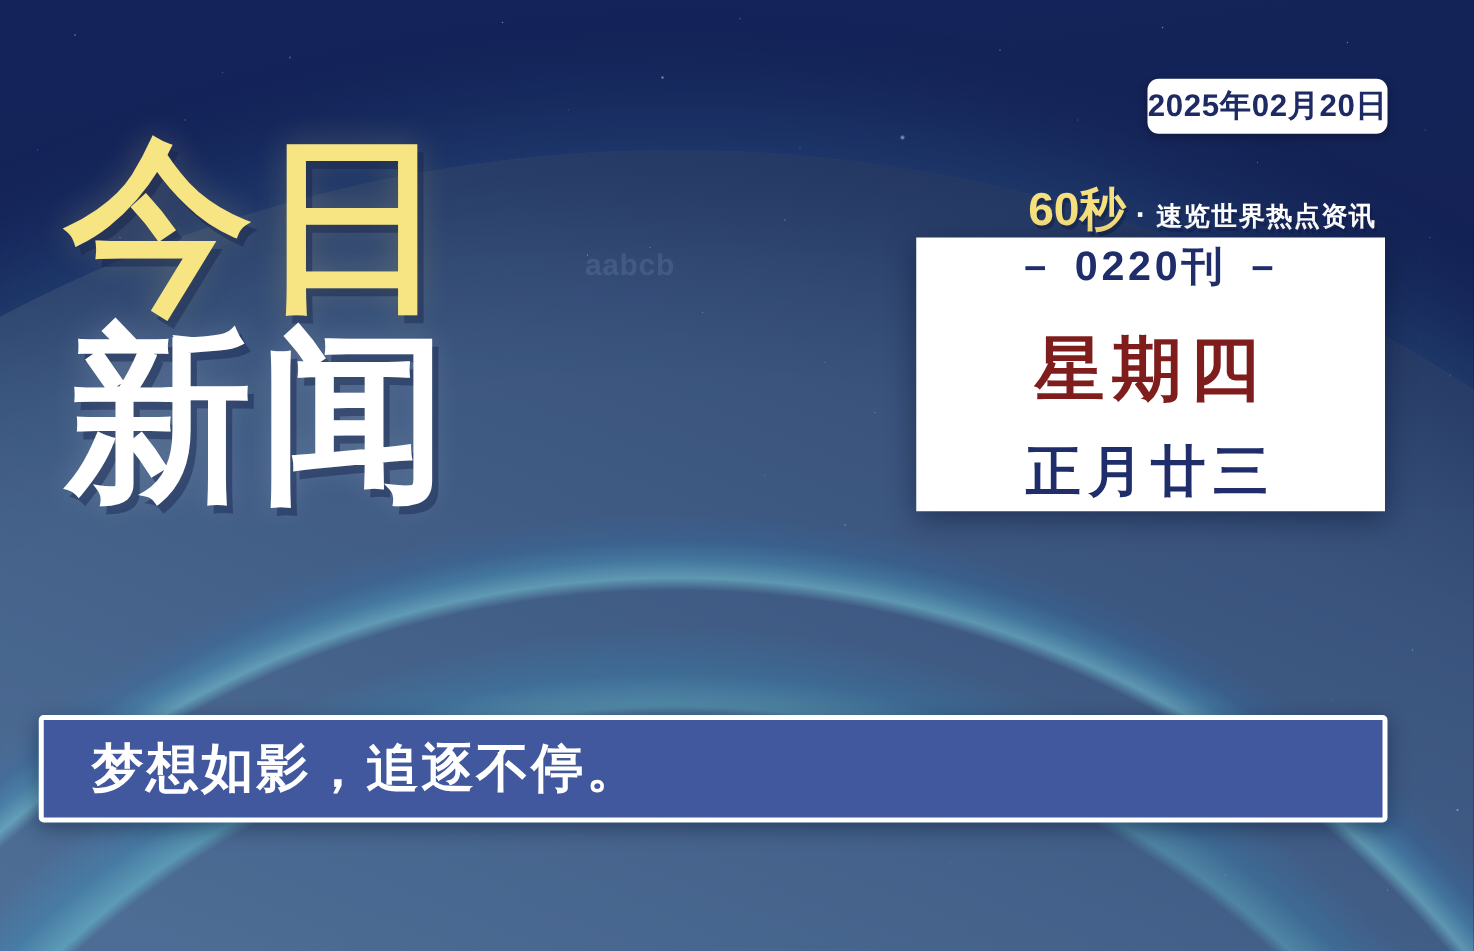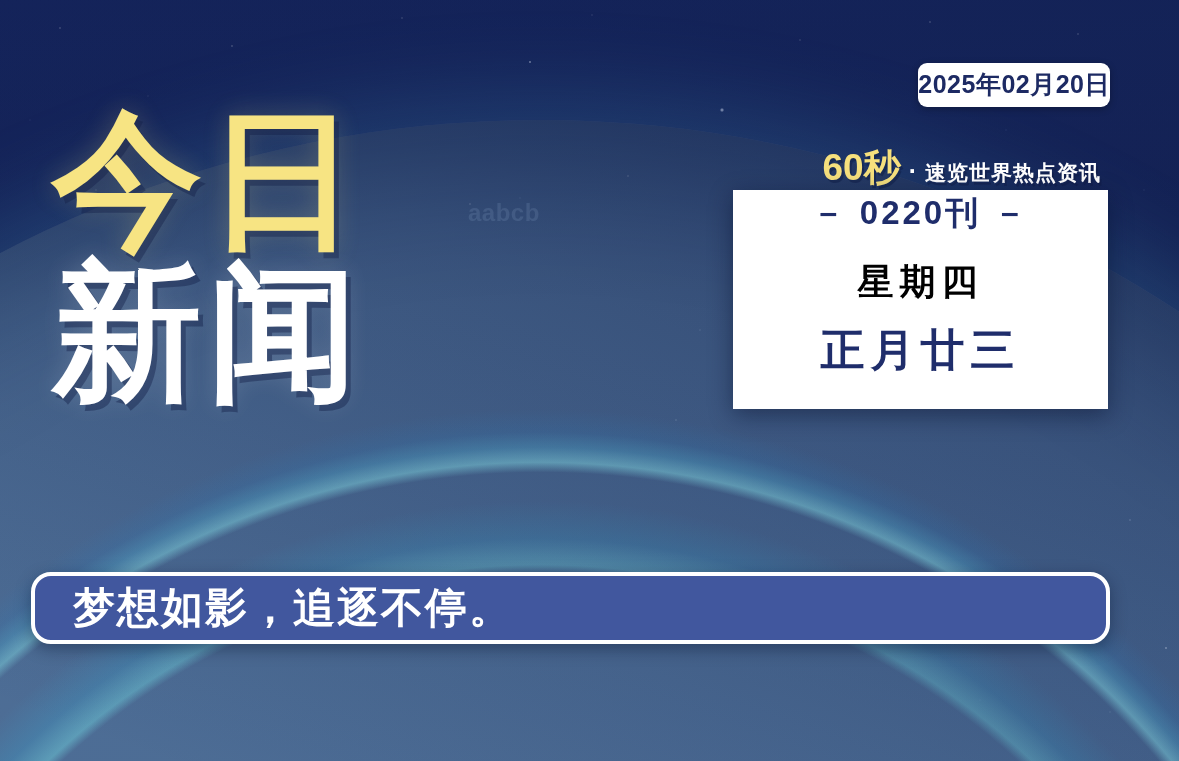--- a/index.html
+++ b/index.html
@@ -257,46 +257,46 @@
     box-sizing: border-box;
   }
   .card-issue {
     color: #1f2d6b;
     font-size: 33px;
     font-weight: 700;
     letter-spacing: 3px;
     white-space: nowrap;
   }
   .card-weekday {
-    color: #000000;
-    font-size: 36px;
+    color: #7f1d1d;
+    font-size: 56px;
     font-weight: 700;
     letter-spacing: 6px;
     margin-top: 22px;
     white-space: nowrap;
   }
   .card-lunar {
     color: #1f2d6b;
     font-size: 44px;
     font-weight: 700;
     letter-spacing: 6px;
     margin-top: 14px;
     white-space: nowrap;
   }
 
   
   .slogan {
     position: absolute;
     left: 31px;
     top: 572px;
     width: 1079px;
-    height: 72px;
+    height: 86px;
     background: #41579e;
     border: 4px solid #ffffff;
-    border-radius: 20px;
+    border-radius: 4px;
     box-sizing: border-box;
     display: flex;
     align-items: center;
     box-shadow: 0 5px 16px rgba(5,12,40,.38);
   }
   .slogan-text {
     color: #ffffff;
     font-size: 42px;
     font-weight: 700;
     letter-spacing: 2px;

